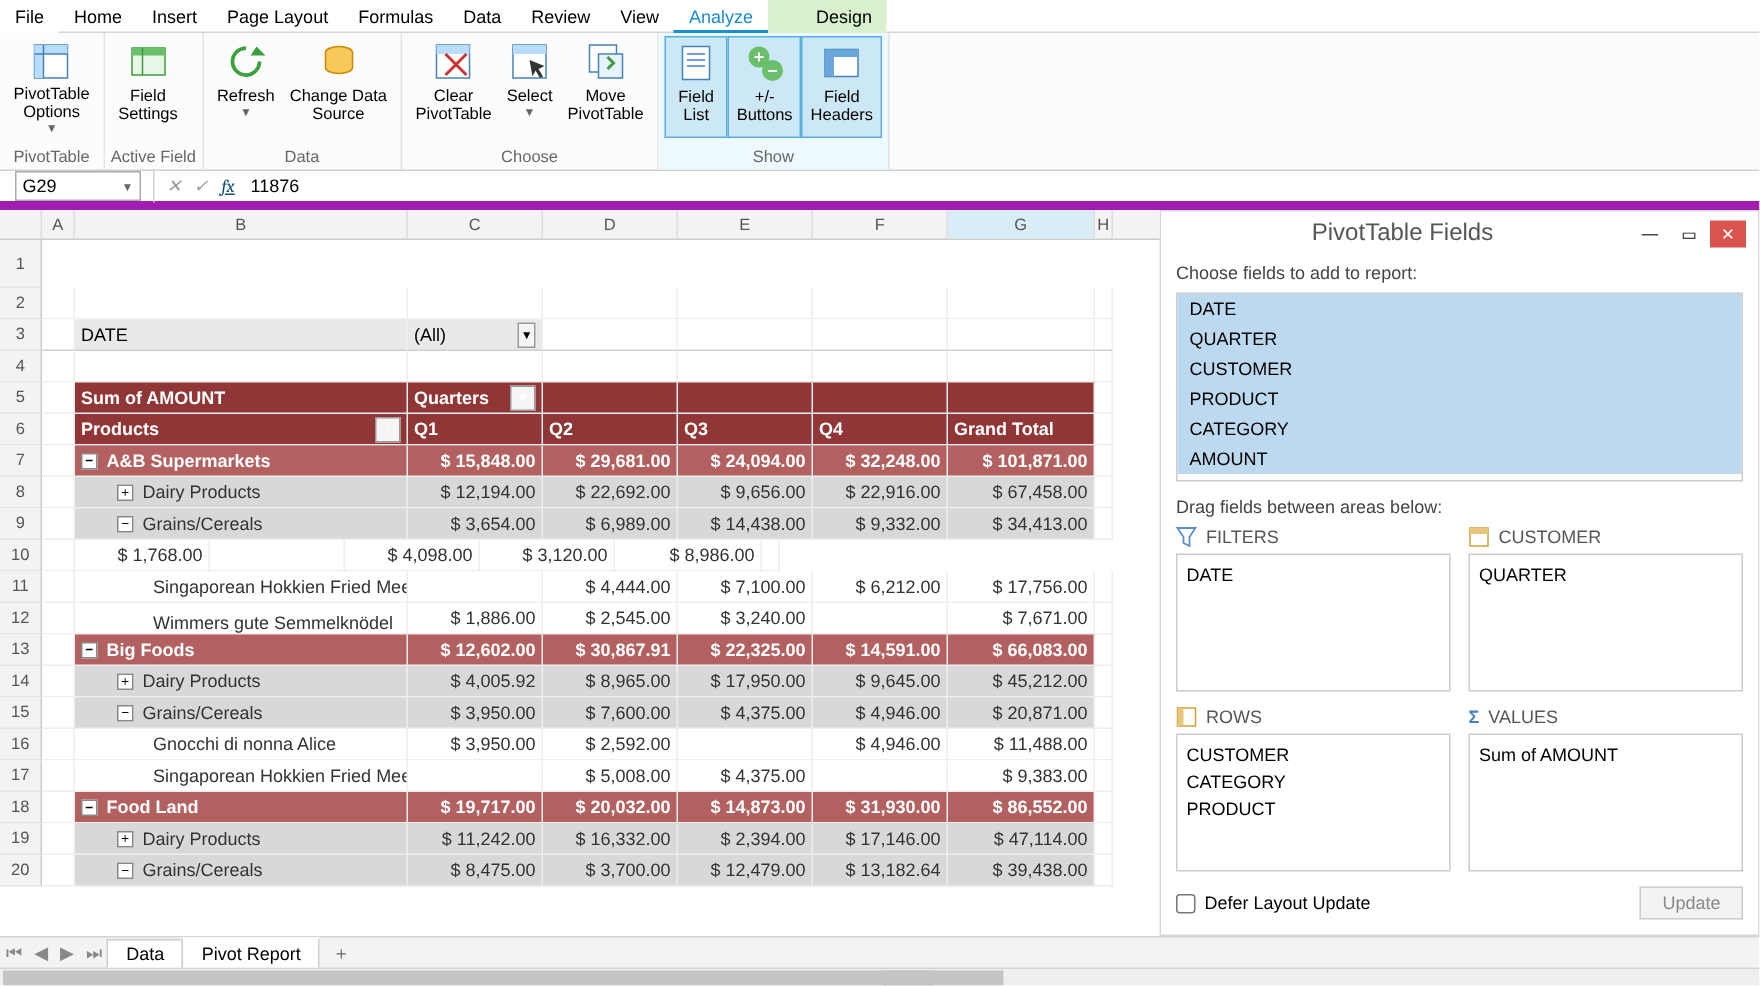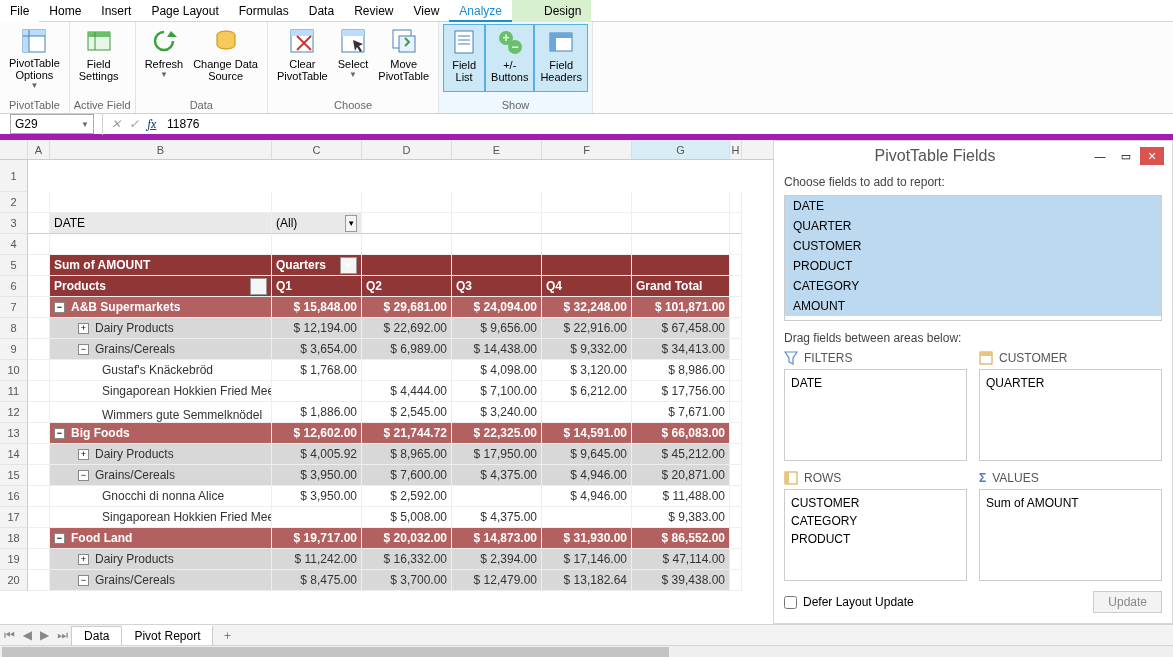--- a/index.html
+++ b/index.html
@@ -399,23 +399,20 @@
             <div class="gc c-c num">$ 3,654.00</div>
             <div class="gc c-d num">$ 6,989.00</div>
             <div class="gc c-e num">$ 14,438.00</div>
             <div class="gc c-f num">$ 9,332.00</div>
             <div class="gc c-g num">$ 34,413.00</div>
             <div class="gc c-h" style="background: rgb(255, 255, 255);"></div>
           </div>
           <div class="grow prod">
             <div class="rh">10</div>
             <div class="gc c-a" style="background: rgb(255, 255, 255);"></div>
-            <div class="gc c-b" style="padding-left: 52px;">
-              <span>Gustaf's Knäckebröd</span>
-            </div>
             <div class="gc c-c num">$ 1,768.00</div>
             <div class="gc c-d num"></div>
             <div class="gc c-e num">$ 4,098.00</div>
             <div class="gc c-f num">$ 3,120.00</div>
             <div class="gc c-g num">$ 8,986.00</div>
             <div class="gc c-h" style="background: rgb(255, 255, 255);"></div>
           </div>
           <div class="grow prod">
             <div class="rh">11</div>
             <div class="gc c-a" style="background: rgb(255, 255, 255);"></div>
@@ -443,21 +440,21 @@
             <div class="gc c-h" style="background: rgb(255, 255, 255);"></div>
           </div>
           <div class="grow cust">
             <div class="rh">13</div>
             <div class="gc c-a" style="background: rgb(255, 255, 255);"></div>
             <div class="gc c-b" style="padding-left: 4px;">
               <span class="expbx">−</span>
               <span>Big Foods</span>
             </div>
             <div class="gc c-c num">$ 12,602.00</div>
-            <div class="gc c-d num">$ 21,744.72</div>
+            <div class="gc c-d num">$ 30,867.91</div>
             <div class="gc c-e num">$ 22,325.00</div>
             <div class="gc c-f num">$ 14,591.00</div>
             <div class="gc c-g num">$ 66,083.00</div>
             <div class="gc c-h" style="background: rgb(255, 255, 255);"></div>
           </div>
           <div class="grow cat">
             <div class="rh">14</div>
             <div class="gc c-a" style="background: rgb(255, 255, 255);"></div>
             <div class="gc c-b" style="padding-left: 28px;">
               <span class="expbx">+</span>

